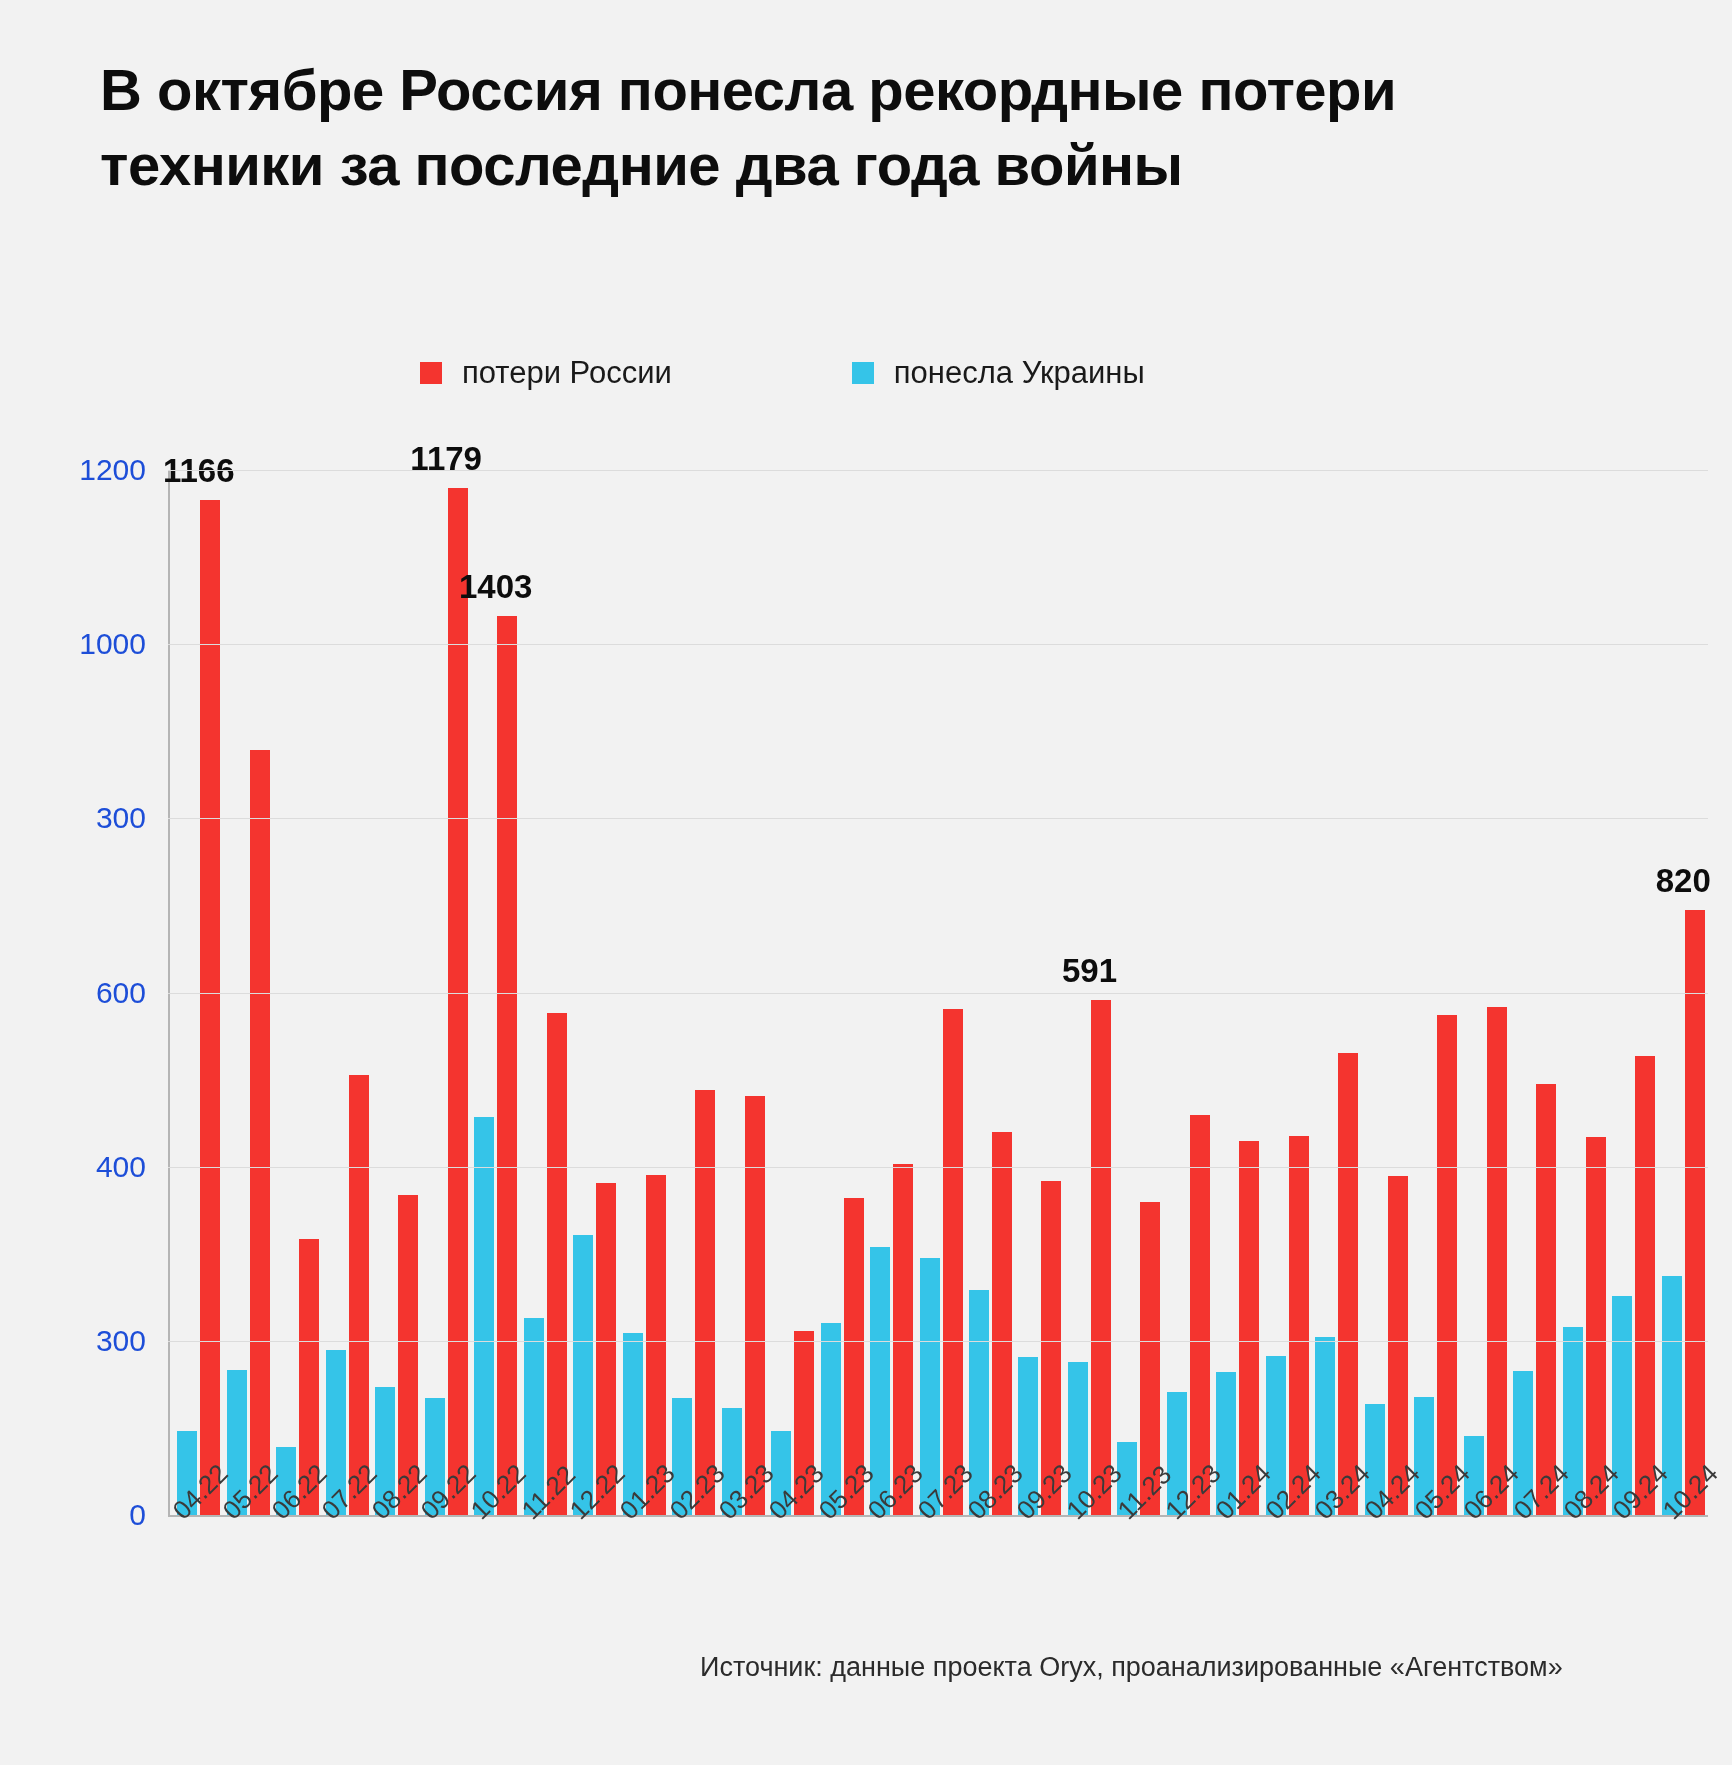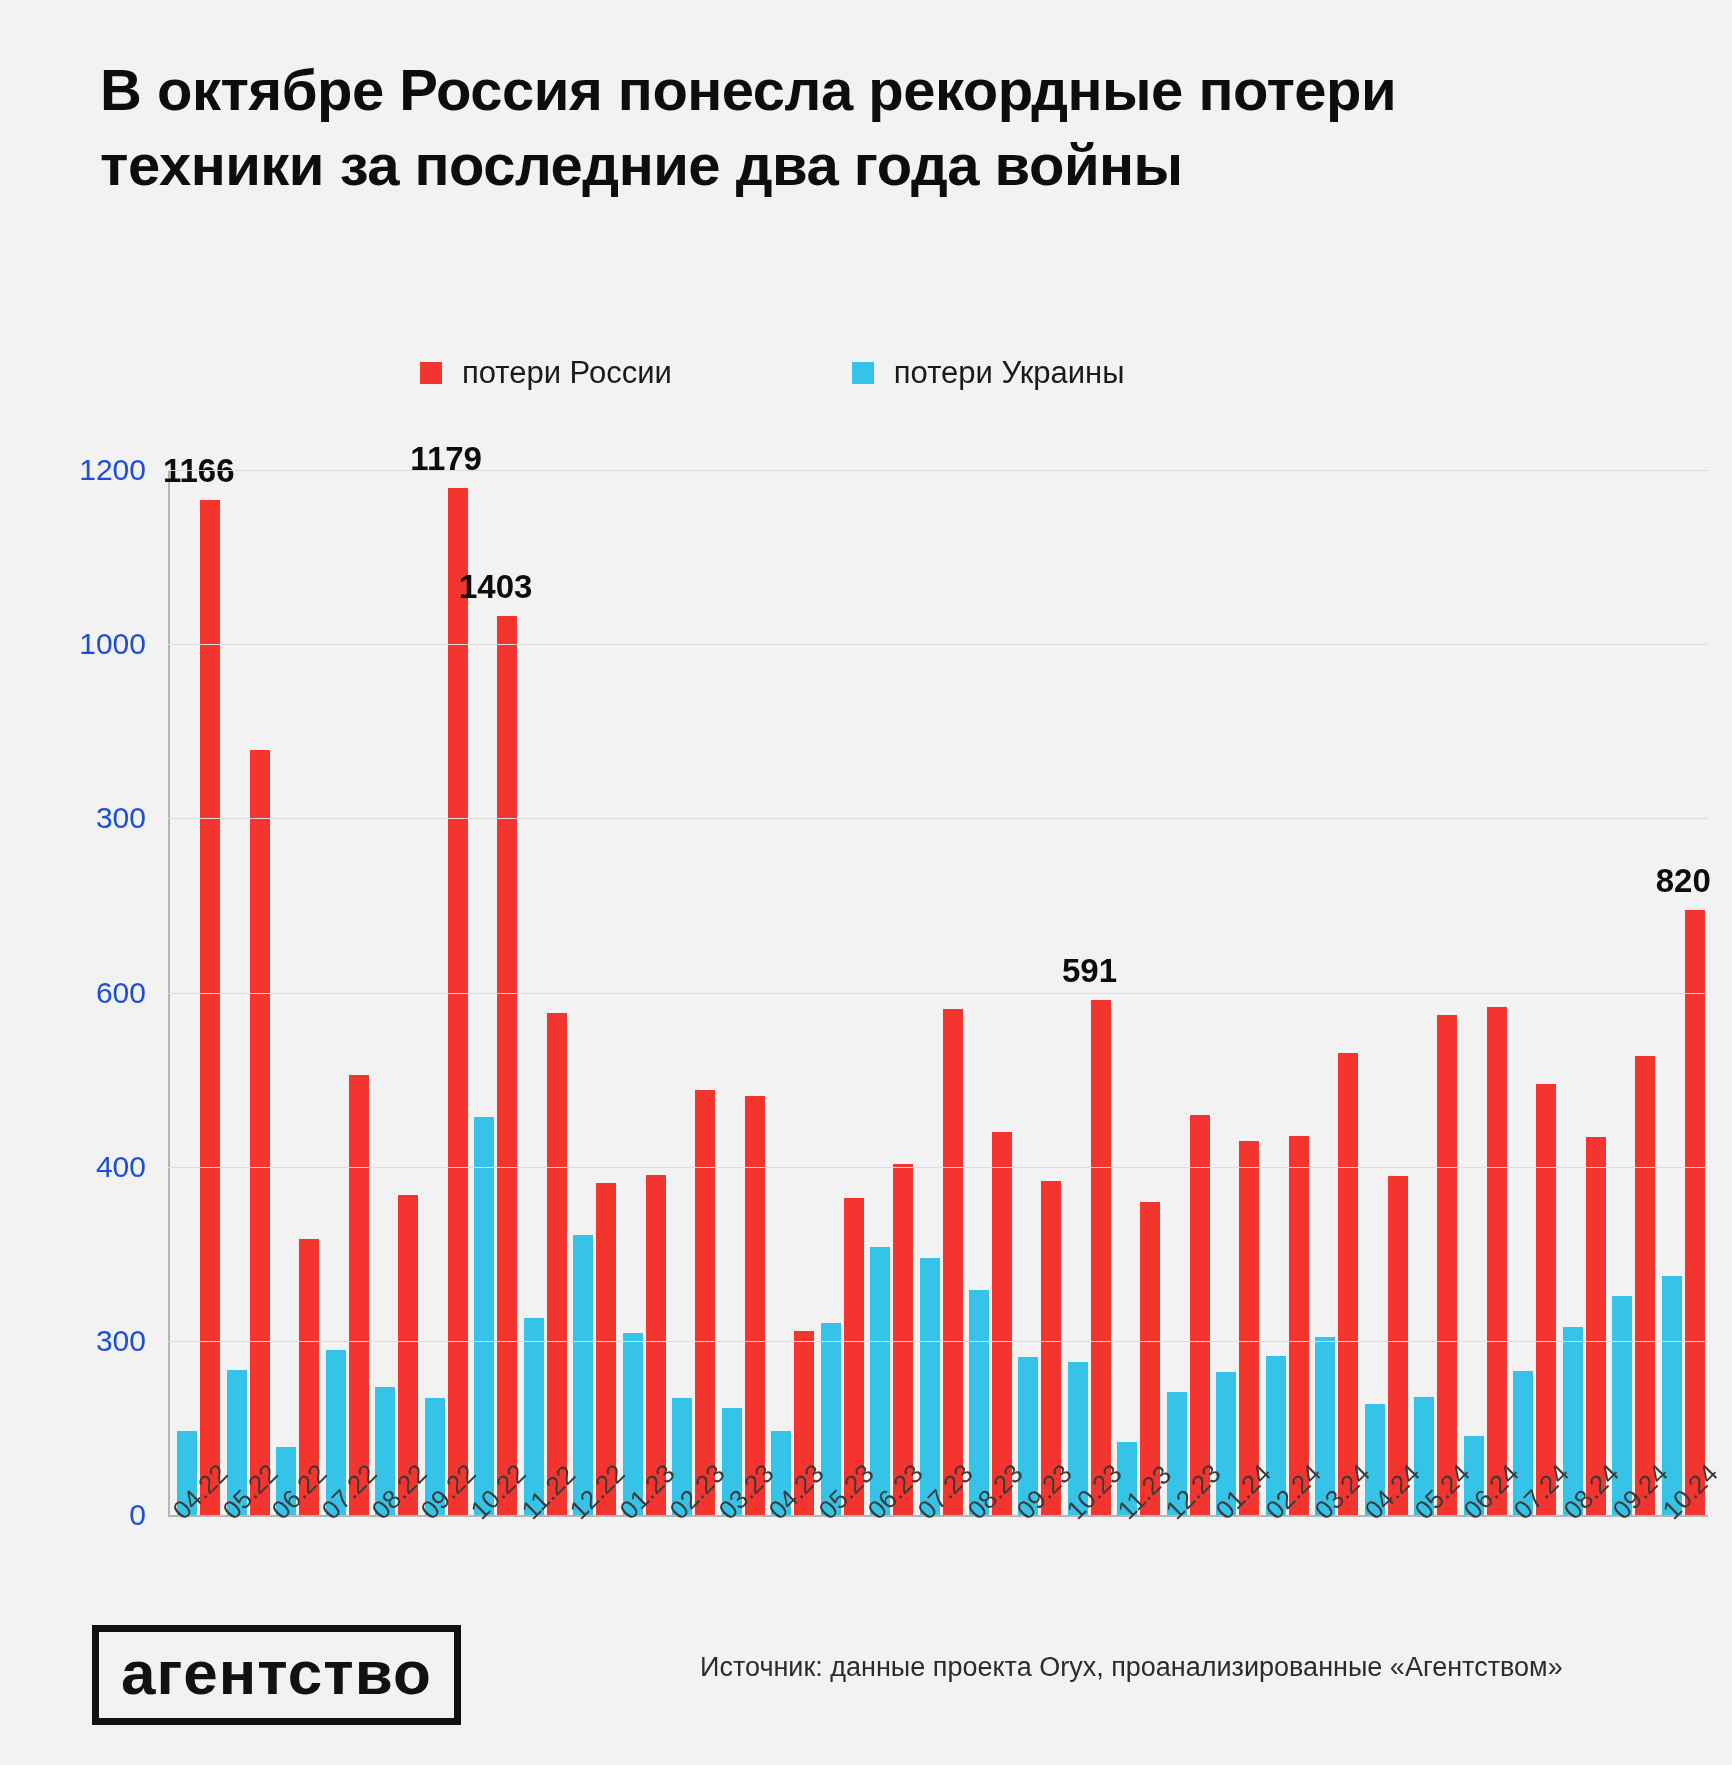--- a/index.html
+++ b/index.html
@@ -209,21 +209,21 @@
 
   <div class="title">В октябре Россия понесла рекордные потери техники за последние два года войны</div>
 
   <div class="legend">
     <div class="legend-item">
       <span class="legend-swatch" style="background:#f4342f"></span>
       <span class="legend-label">потери России</span>
     </div>
     <div class="legend-item">
       <span class="legend-swatch" style="background:#35c4e8"></span>
-      <span class="legend-label">потери Украины</span>
+      <span class="legend-label">понесла Украины</span>
     </div>
   </div>
 
   <div class="chart-wrap">
     <div class="axis-y" id="axis-y">
         <div class="ytick" style="top: 1045px;">0</div>
         <div class="ytick" style="top: 870.833px;">300</div>
         <div class="ytick" style="top: 696.667px;">400</div>
         <div class="ytick" style="top: 522.5px;">600</div>
         <div class="ytick" style="top: 348.333px;">300</div>
@@ -472,19 +472,16 @@
         <span>08.24</span>
       </div>
       <div class="xtick">
         <span>09.24</span>
       </div>
       <div class="xtick">
         <span>10.24</span>
       </div>
     </div>
 
-  <div class="logo">
-    <div class="logo-text">агентство</div>
-  </div>
 
   <div class="source">Источник: данные проекта Oryx, проанализированные «Агентством»</div>
 
 </div>
 
 </body></html>

